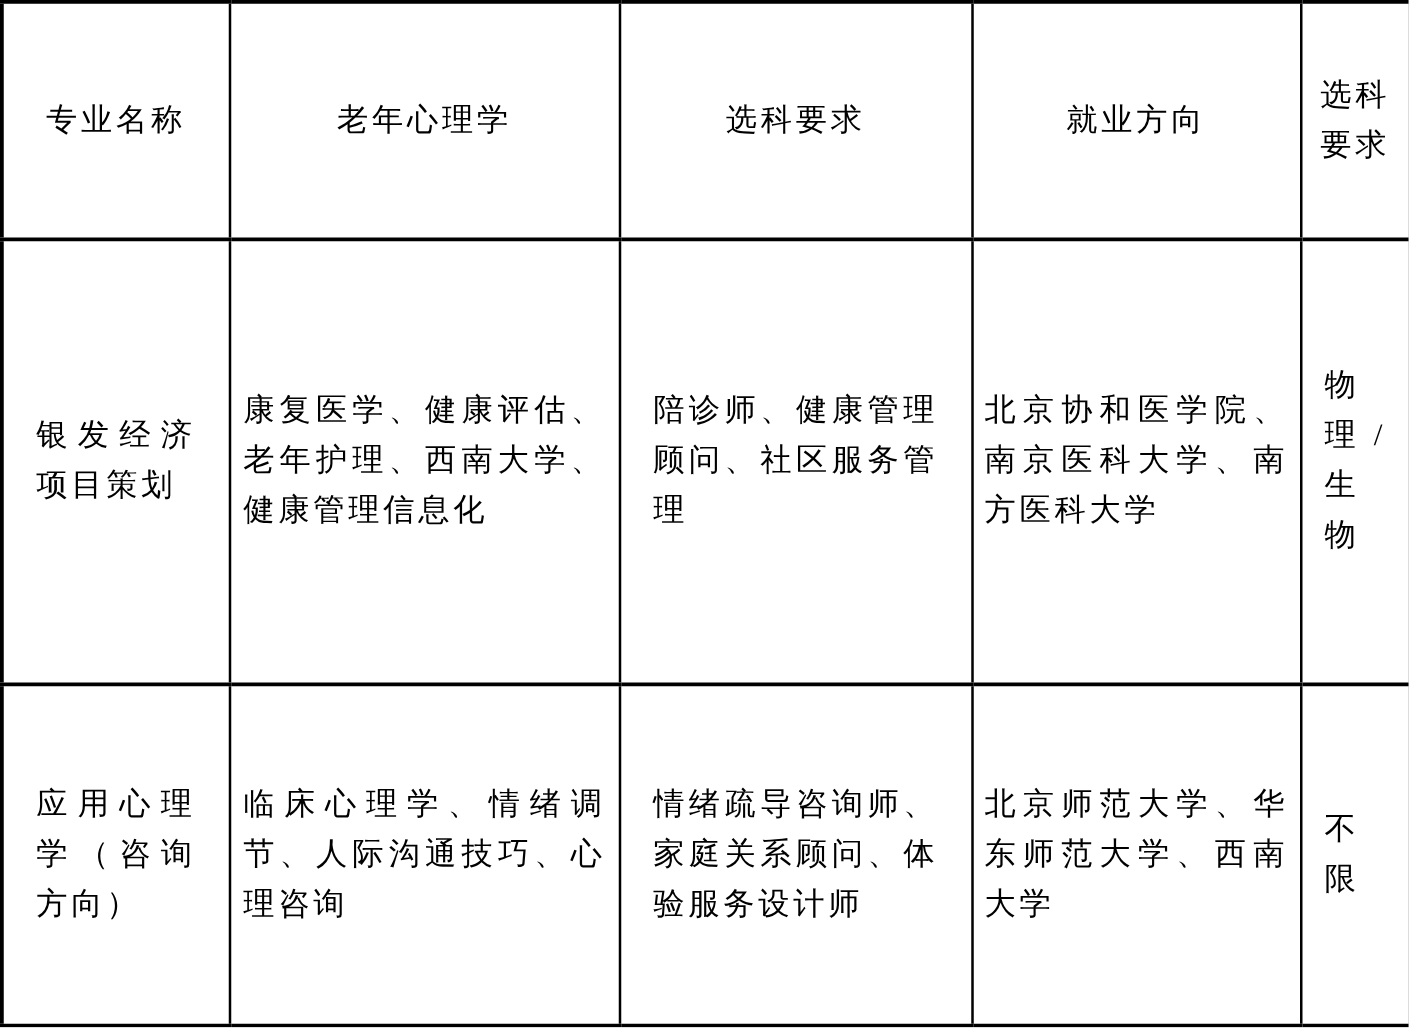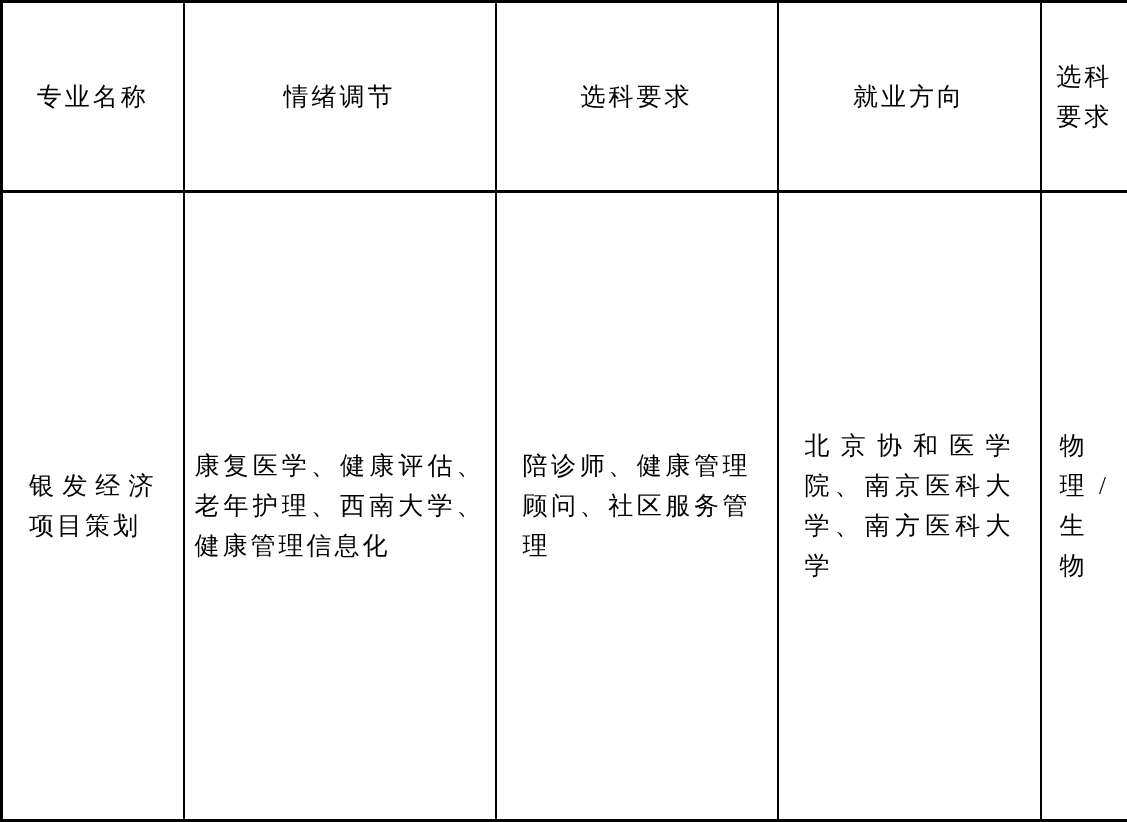--- a/index.html
+++ b/index.html
@@ -39,21 +39,21 @@
     text-align: center;
     padding: 0 10px;
   }
   table.major-table td {
     text-align: justify;
     text-align-last: left;
   }
   td.c-major    { padding: 0 26px; }
   td.c-courses  { padding: 0 10px; }
   td.c-careers  { padding: 0 26px; }
-  td.c-schools  { padding: 0 26px; }
+  td.c-schools  { padding: 0 9px; }
   td.c-subjects { padding: 0 18px; }
   th.h-subjects { padding: 0 18px; }
   tr.r-header { height: 190px; }
   tr.r-0 { height: 190px; }
   tr.r-1 { height: 148px; }
   tr.r-2 { height: 148px; }
   tr.r-3 { height: 146px; }
 </style>
 </head>
 <body>
@@ -63,29 +63,36 @@
     <colgroup>
       <col style="width:182px">
       <col style="width:312px">
       <col style="width:282px">
       <col style="width:263px">
       <col style="width:88px">
     </colgroup>
     <thead>
       <tr class="r-header">
         <th>专业名称</th>
-        <th>情绪调节</th>
+        <th>老年心理学</th>
         <th>选科要求</th>
         <th>就业方向</th>
         <th class="h-subjects">选科要求</th>
       </tr>
     </thead>
     <tbody>
       <tr class="r-0">
         <td class="c-major">银发经济项目策划</td>
         <td class="c-courses">康复医学、健康评估、老年护理、西南大学、健康管理信息化</td>
         <td class="c-careers">陪诊师、健康管理顾问、社区服务管理</td>
         <td class="c-schools">北京协和医学院、南京医科大学、南方医科大学</td>
         <td class="c-subjects">物理/生物</td>
       </tr>
+      <tr class="r-3">
+        <td class="c-major">应用心理学（咨询方向）</td>
+        <td class="c-courses">临床心理学、情绪调节、人际沟通技巧、心理咨询</td>
+        <td class="c-careers">情绪疏导咨询师、家庭关系顾问、体验服务设计师</td>
+        <td class="c-schools">北京师范大学、华东师范大学、西南大学</td>
+        <td class="c-subjects">不限</td>
+      </tr>
     </tbody>
   </table>
 </div>
 
 </body></html>

